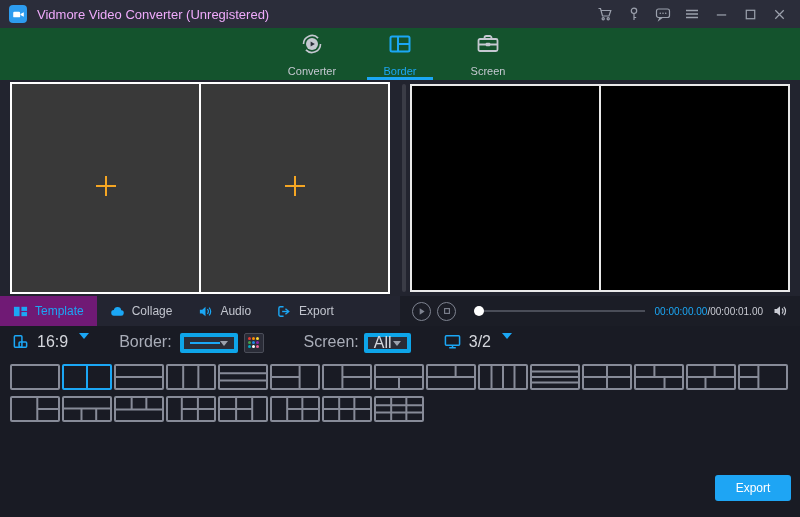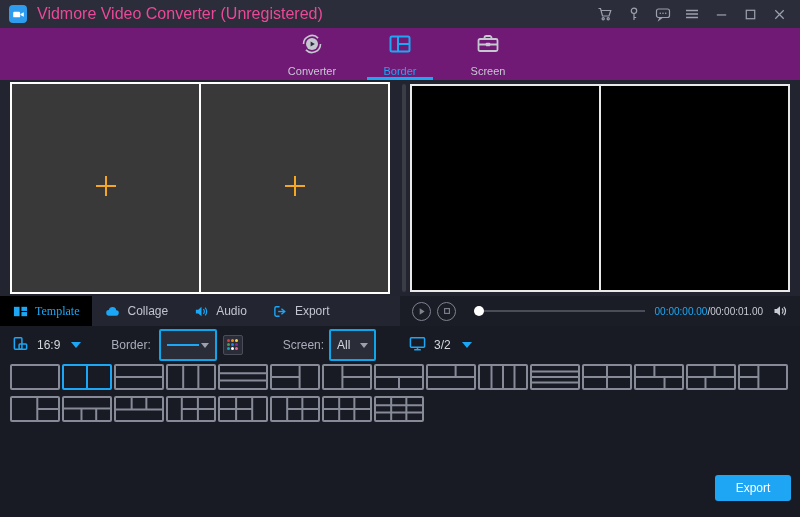--- a/index.html
+++ b/index.html
@@ -5,27 +5,27 @@
   * { margin:0; padding:0; box-sizing:border-box; }
   html,body { width:800px; height:517px; background:#1E202B; overflow:hidden;
               font-family:"Liberation Sans", sans-serif; }
   .window { position:relative; width:800px; height:517px; background:#22242F; }
 
   
   .titlebar { position:absolute; top:0; left:0; right:0; height:28px; background:#2B2D3A;
               display:flex; align-items:center; }
   .app-icon { width:18px; height:18px; margin-left:9px; background:#2D9CEF; border-radius:4px;
               display:flex; align-items:center; justify-content:center; flex:0 0 auto; }
-  .win-title { margin-left:10px; font-size:16px; color:#ec4899; }
+  .win-title { margin-left:10px; font-size:13px; color:#f0abfc; }
   .tb-icons { margin-left:auto; display:flex; align-items:center; gap:7px; padding-right:10px; }
   .tb-btn { width:22px; height:22px; display:flex; align-items:center; justify-content:center;
             color:#9CA1AD; cursor:pointer; }
 
   
-  .nav { position:absolute; top:28px; left:0; right:0; height:52px; background:#701a75;
+  .nav { position:absolute; top:28px; left:0; right:0; height:52px; background:#14532d;
          display:flex; justify-content:center; }
   .nav-tab { width:88px; display:flex; flex-direction:column; align-items:center;
              justify-content:center; gap:4px; color:#C5C8D1; position:relative; cursor:pointer; }
   .nav-tab .nlbl { font-size:11px; }
   .nav-tab.active { color:#1BA7F5; }
   .nav-tab.active::after { content:""; position:absolute; bottom:0; left:11px; right:11px;
                            height:3px; background:#1BA7F5; }
 
   
   .main { position:absolute; top:80px; left:0; right:0; height:216px; background:#22242F; }
@@ -39,43 +39,43 @@
              border:2px solid #E9E9E9; background:#000; display:flex; }
   .preview-cell { flex:1; background:#000; }
   .preview-cell + .preview-cell { border-left:2px solid #E9E9E9; }
 
   
   .controls { position:absolute; top:296px; left:0; right:0; height:30px; display:flex; }
   .tool-tabs { width:400px; background:#232531; display:flex; }
   .tool-tab { display:flex; align-items:center; gap:7px; padding:0 13px; font-size:12px;
               color:#C2C5CE; cursor:pointer; }
   .tool-tab svg { width:15px; height:15px; color:#1BA7F5; flex:0 0 auto; }
-  .tool-tab.active { background:#000000; color:#1BA7F5;font-family:Liberation Serif, serif; }
+  .tool-tab.active { background:#701a75; color:#1BA7F5; }
   .player { flex:1; background:#1B1D26; display:flex; align-items:center; padding:0 12px 0 6px; }
   .pbtn { width:19px; height:19px; border:1px solid #7E8390; border-radius:50%;
           display:flex; align-items:center; justify-content:center; color:#7E8390;
           margin-left:6px; cursor:pointer; flex:0 0 auto; }
   .slider { flex:1; position:relative; height:2px; background:#4A4D58; margin:0 10px 0 18px; cursor:pointer; }
   .slider-knob { position:absolute; left:0; top:-4px; width:10px; height:10px;
                  background:#FFF; border-radius:50%; }
   .time { font-size:10px; white-space:nowrap; margin-right:9px; }
   .time .cur { color:#1BA7F5; }
   .time .sep, .time .tot { color:#C9CBD3; }
   .vol { color:#C9CBD3; display:flex; align-items:center; cursor:pointer; }
 
   
   .lower { position:absolute; top:326px; left:0; right:0; bottom:0; background:#191B24; }
   .options { position:absolute; top:7px; left:0; right:0; height:24px; display:flex;
-             align-items:center; font-size:12px; color:#A9ADB8; }
+             align-items:flex-start; font-size:16px; color:#A9ADB8; }
   .opt-val { color:#D5D7DD; }
   .tri-blue { width:0; height:0; border-left:5px solid transparent; border-right:5px solid transparent;
               border-top:6px solid #1BA7F5; cursor:pointer; }
   .tri-gray { width:0; height:0; border-left:4px solid transparent; border-right:4px solid transparent;
               border-top:5px solid #9CA1AD; }
-  .mini-select { height:32px; background:#2A2C37; border:2px solid #0ea5e9; border-radius:2px;
+  .mini-select { height:20px; background:#2A2C37; border:4px solid #0ea5e9; border-radius:2px;
                  display:flex; align-items:center; justify-content:space-between;
                  padding:0 6px; cursor:pointer; }
   .border-line { width:32px; height:2px; background:#1BA7F5; }
   .color-btn { width:20px; height:20px; background:#2A2C37; border:1px solid #4A4D58;
                border-radius:2px; margin-left:6px; display:flex; align-items:center;
                justify-content:center; cursor:pointer; }
   .dotgrid { display:grid; grid-template-columns:repeat(3,4px); grid-auto-rows:4px; }
   .dotgrid span { width:3px; height:3px; border-radius:50%; }
 
   .tpl-rows { position:absolute; top:38px; left:10px; }

